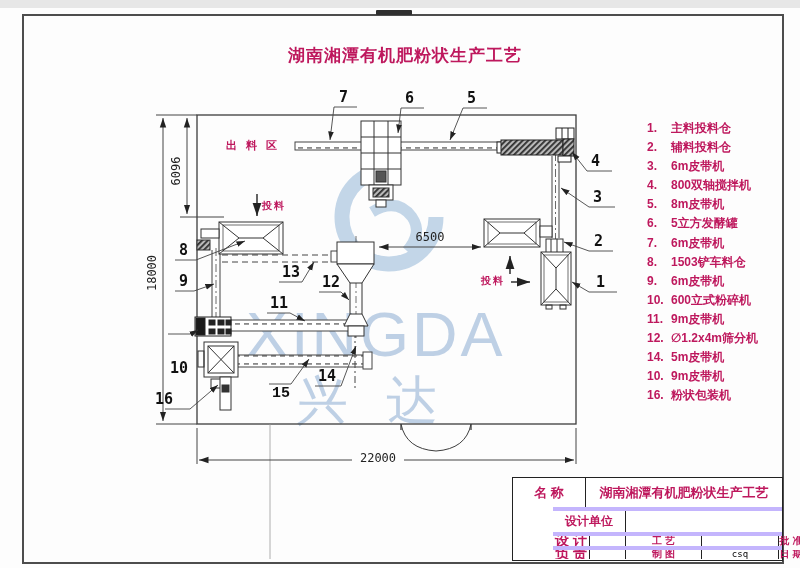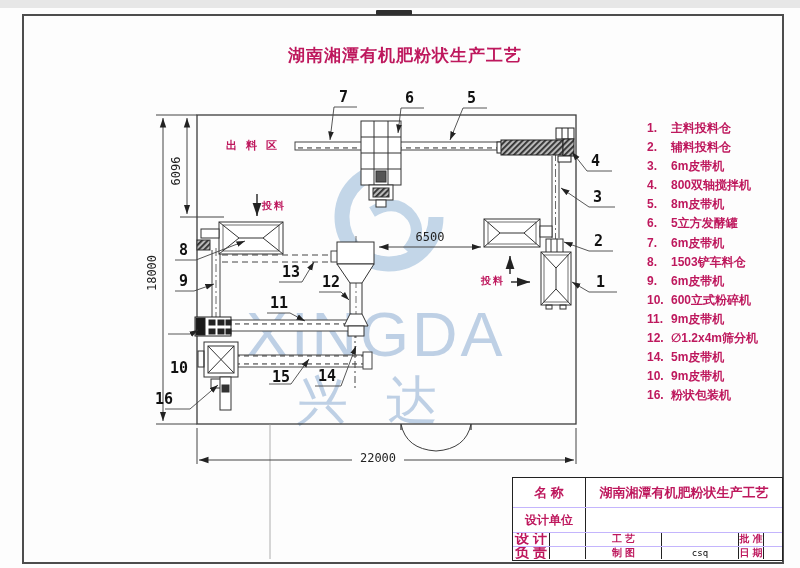--- a/index.html
+++ b/index.html
@@ -20,21 +20,21 @@
   .ln{display:inline-block;width:24px;flex:0 0 24px;}
   .ll{white-space:nowrap;}
   .wm{position:absolute;color:rgba(127,163,205,0.5);font-weight:normal;z-index:1;}
   .wm-latin{left:246px;top:298px;font-size:63px;letter-spacing:3px;font-family:"Liberation Sans",sans-serif;}
   .wm-cn{left:296px;top:366px;font-size:52px;letter-spacing:38px;}
   svg.linework{position:absolute;left:0;top:0;z-index:2;}
   .txt{z-index:3;}
   
   .tblock{left:512px;top:477px;width:269px;height:82px;border:1.5px solid #222;background:#fff;z-index:4;}
   .tb-row{display:flex;box-sizing:border-box;}
-  .tb-row+.tb-row{border-top:1px solid #c4b5fd;}
+  .tb-row+.tb-row{border-top:4px solid #c4b5fd;margin-left:40px;}
   .tb-cell{display:flex;align-items:center;justify-content:center;box-sizing:border-box;overflow:hidden;}
   .tb-cell+.tb-cell{border-left:1px solid #222;}
   .r1{height:29px;}.r2{height:25px;}.r34{height:13.5px;}
   .c-l{width:72px;flex:0 0 72px;font-size:13px;}
   .c-v{flex:1;font-size:13px;}
   .s1{width:36px;flex:0 0 36px;font-size:14px;}
   .s2{width:36px;flex:0 0 36px;}
   .s3{width:76px;flex:0 0 76px;font-size:10px;}
   .s4{width:77px;flex:0 0 77px;font-size:9px;font-family:"DejaVu Sans Mono",monospace;}
   .s5{width:25px;flex:0 0 25px;font-size:10px;}
@@ -274,21 +274,21 @@
   <div class="co txt" style="left:467px;top:89px;">5</div>
   <div class="co txt" style="left:405px;top:89px;">6</div>
   <div class="co txt" style="left:339px;top:88px;">7</div>
   <div class="co txt" style="left:179px;top:241px;">8</div>
   <div class="co txt" style="left:179px;top:272px;">9</div>
   <div class="co txt" style="left:170px;top:315px;margin-top:44px;">10</div>
   <div class="co txt" style="left:270px;top:294px;">11</div>
   <div class="co txt" style="left:322px;top:273px;">12</div>
   <div class="co txt" style="left:282px;top:263px;">13</div>
   <div class="co txt" style="left:318px;top:367px;">14</div>
-  <div class="co txt" style="left:272px;top:368px;">15</div>
+  <div class="co txt" style="left:272px;top:385px;font-family:Liberation Mono, monospace;">15</div>
   <div class="co txt" style="left:155px;top:390px;">16</div>
 
   <div class="abs legend txt">
     <div class="lrow cjk">
         <span class="ln">1.</span>
         <span class="ll">主料投料仓</span>
       </div>
     <div class="lrow cjk">
         <span class="ln">2.</span>
         <span class="ll">辅料投料仓</span>

